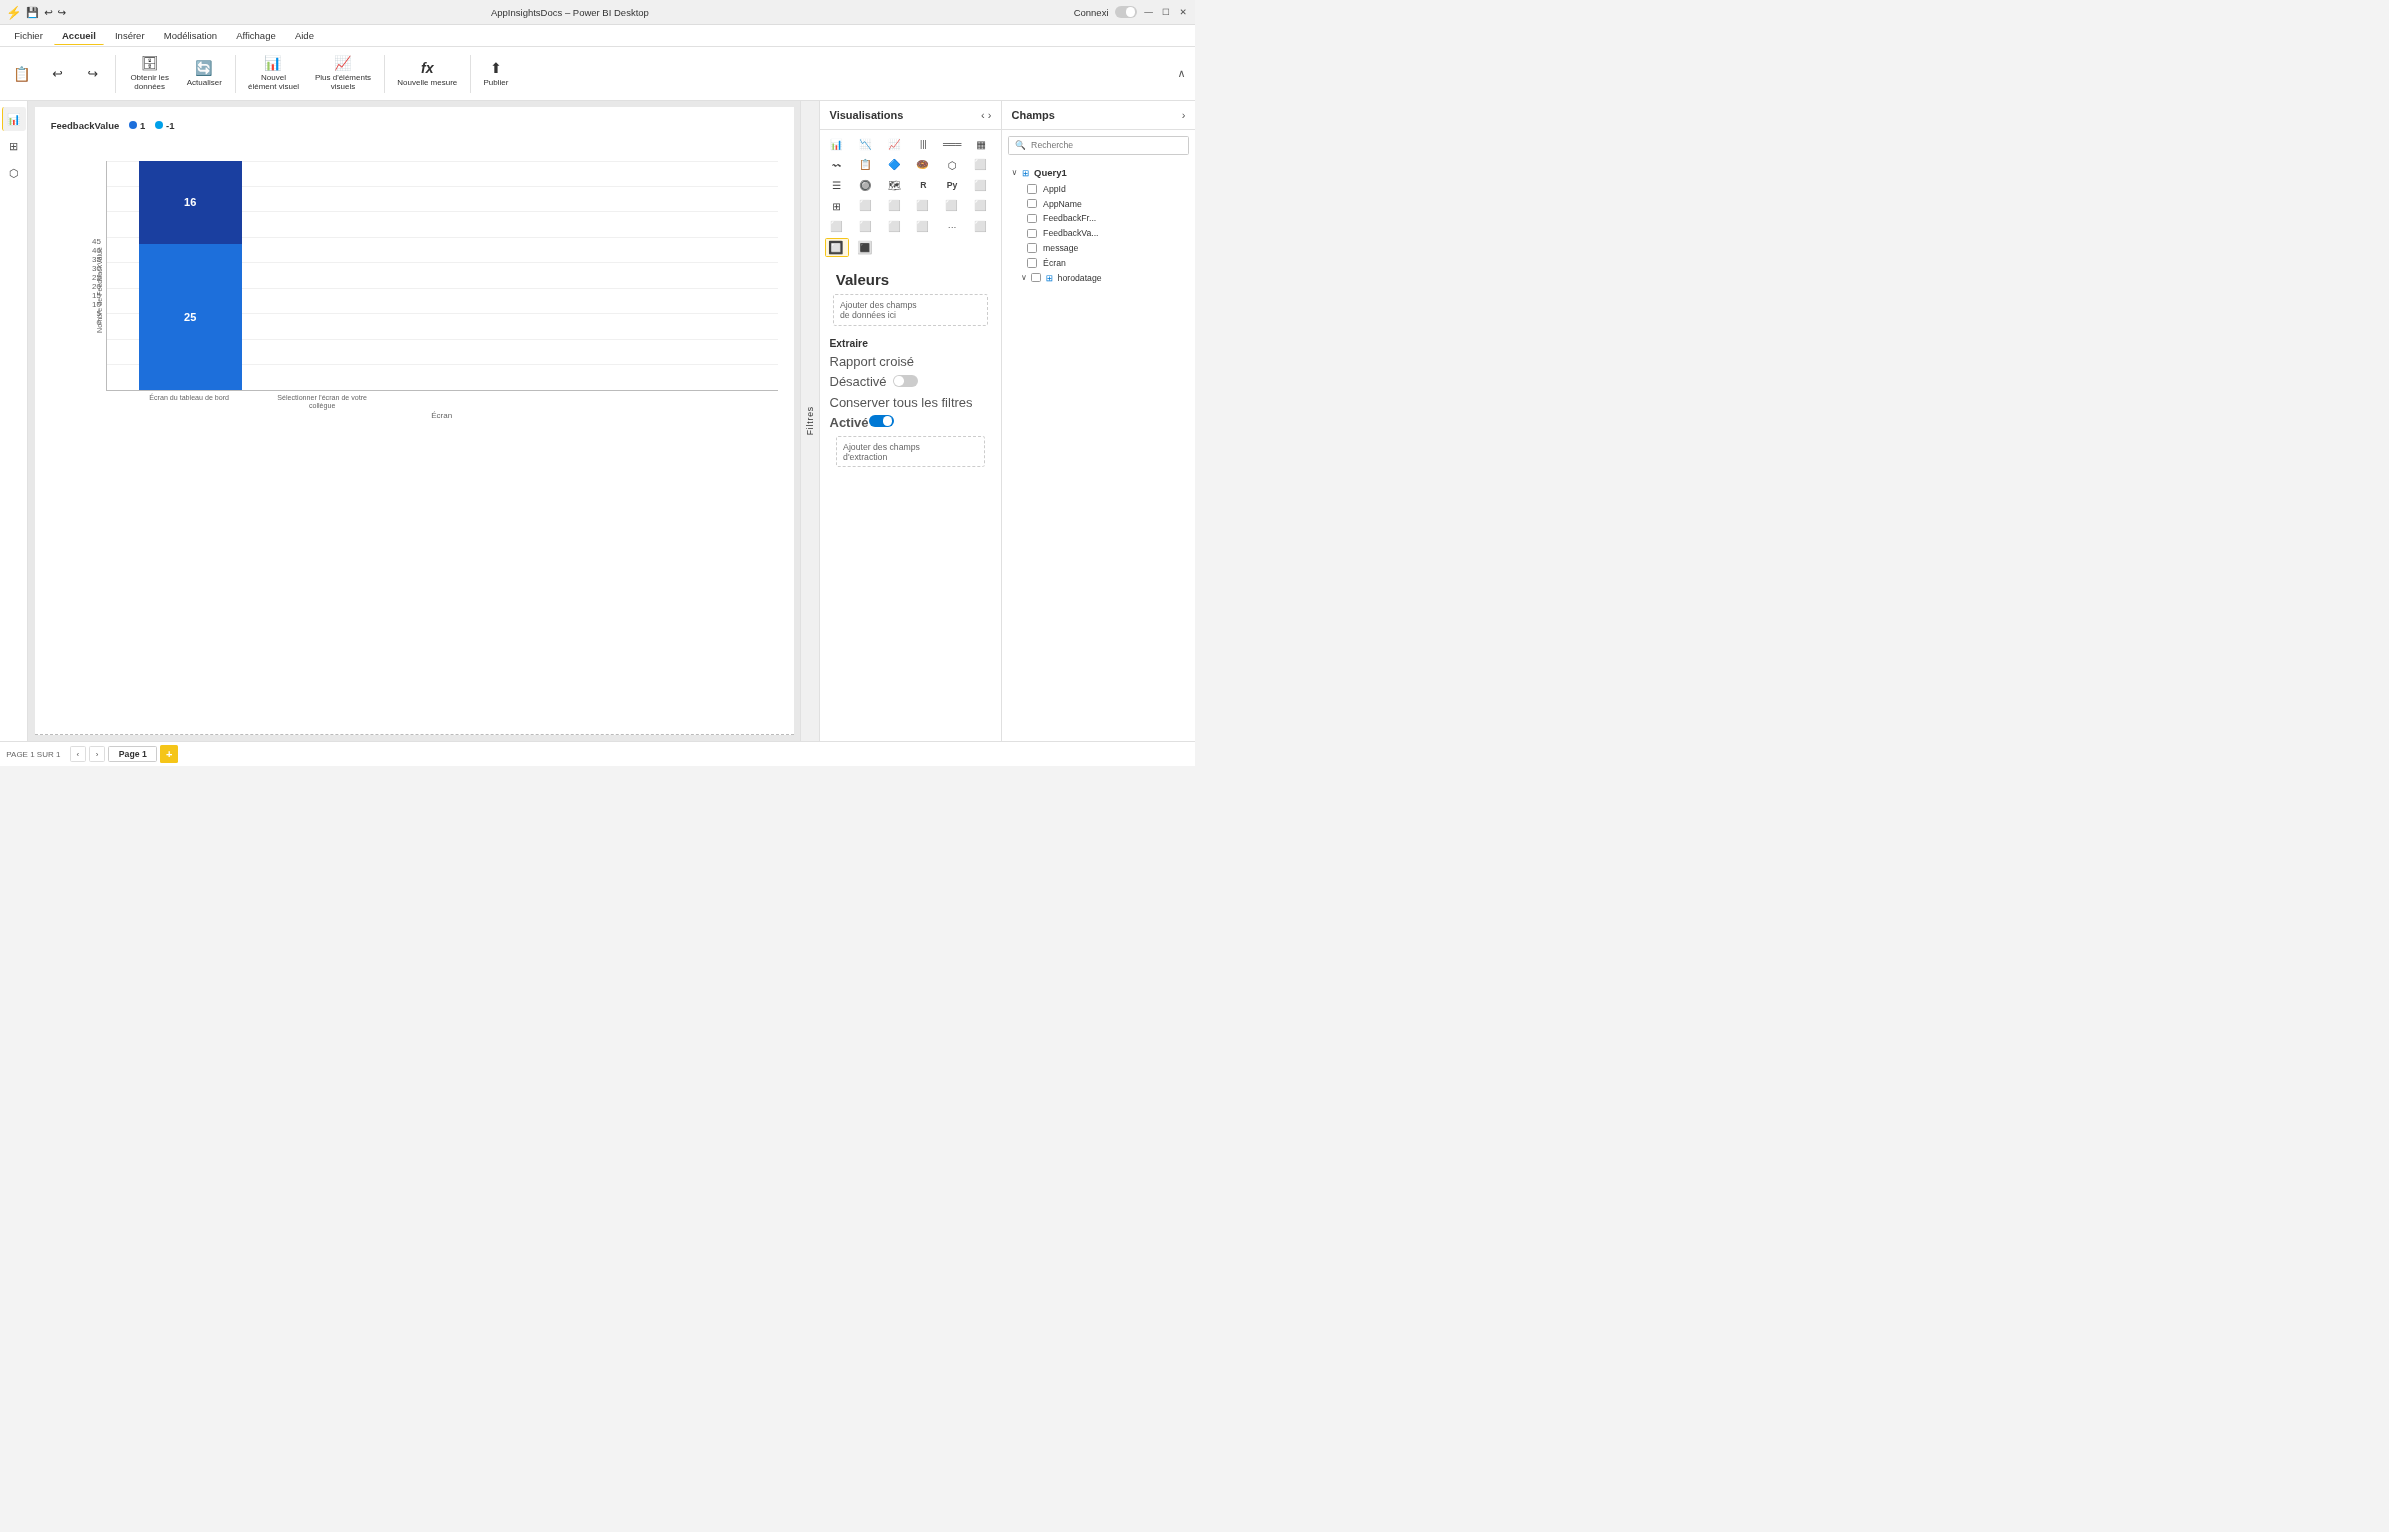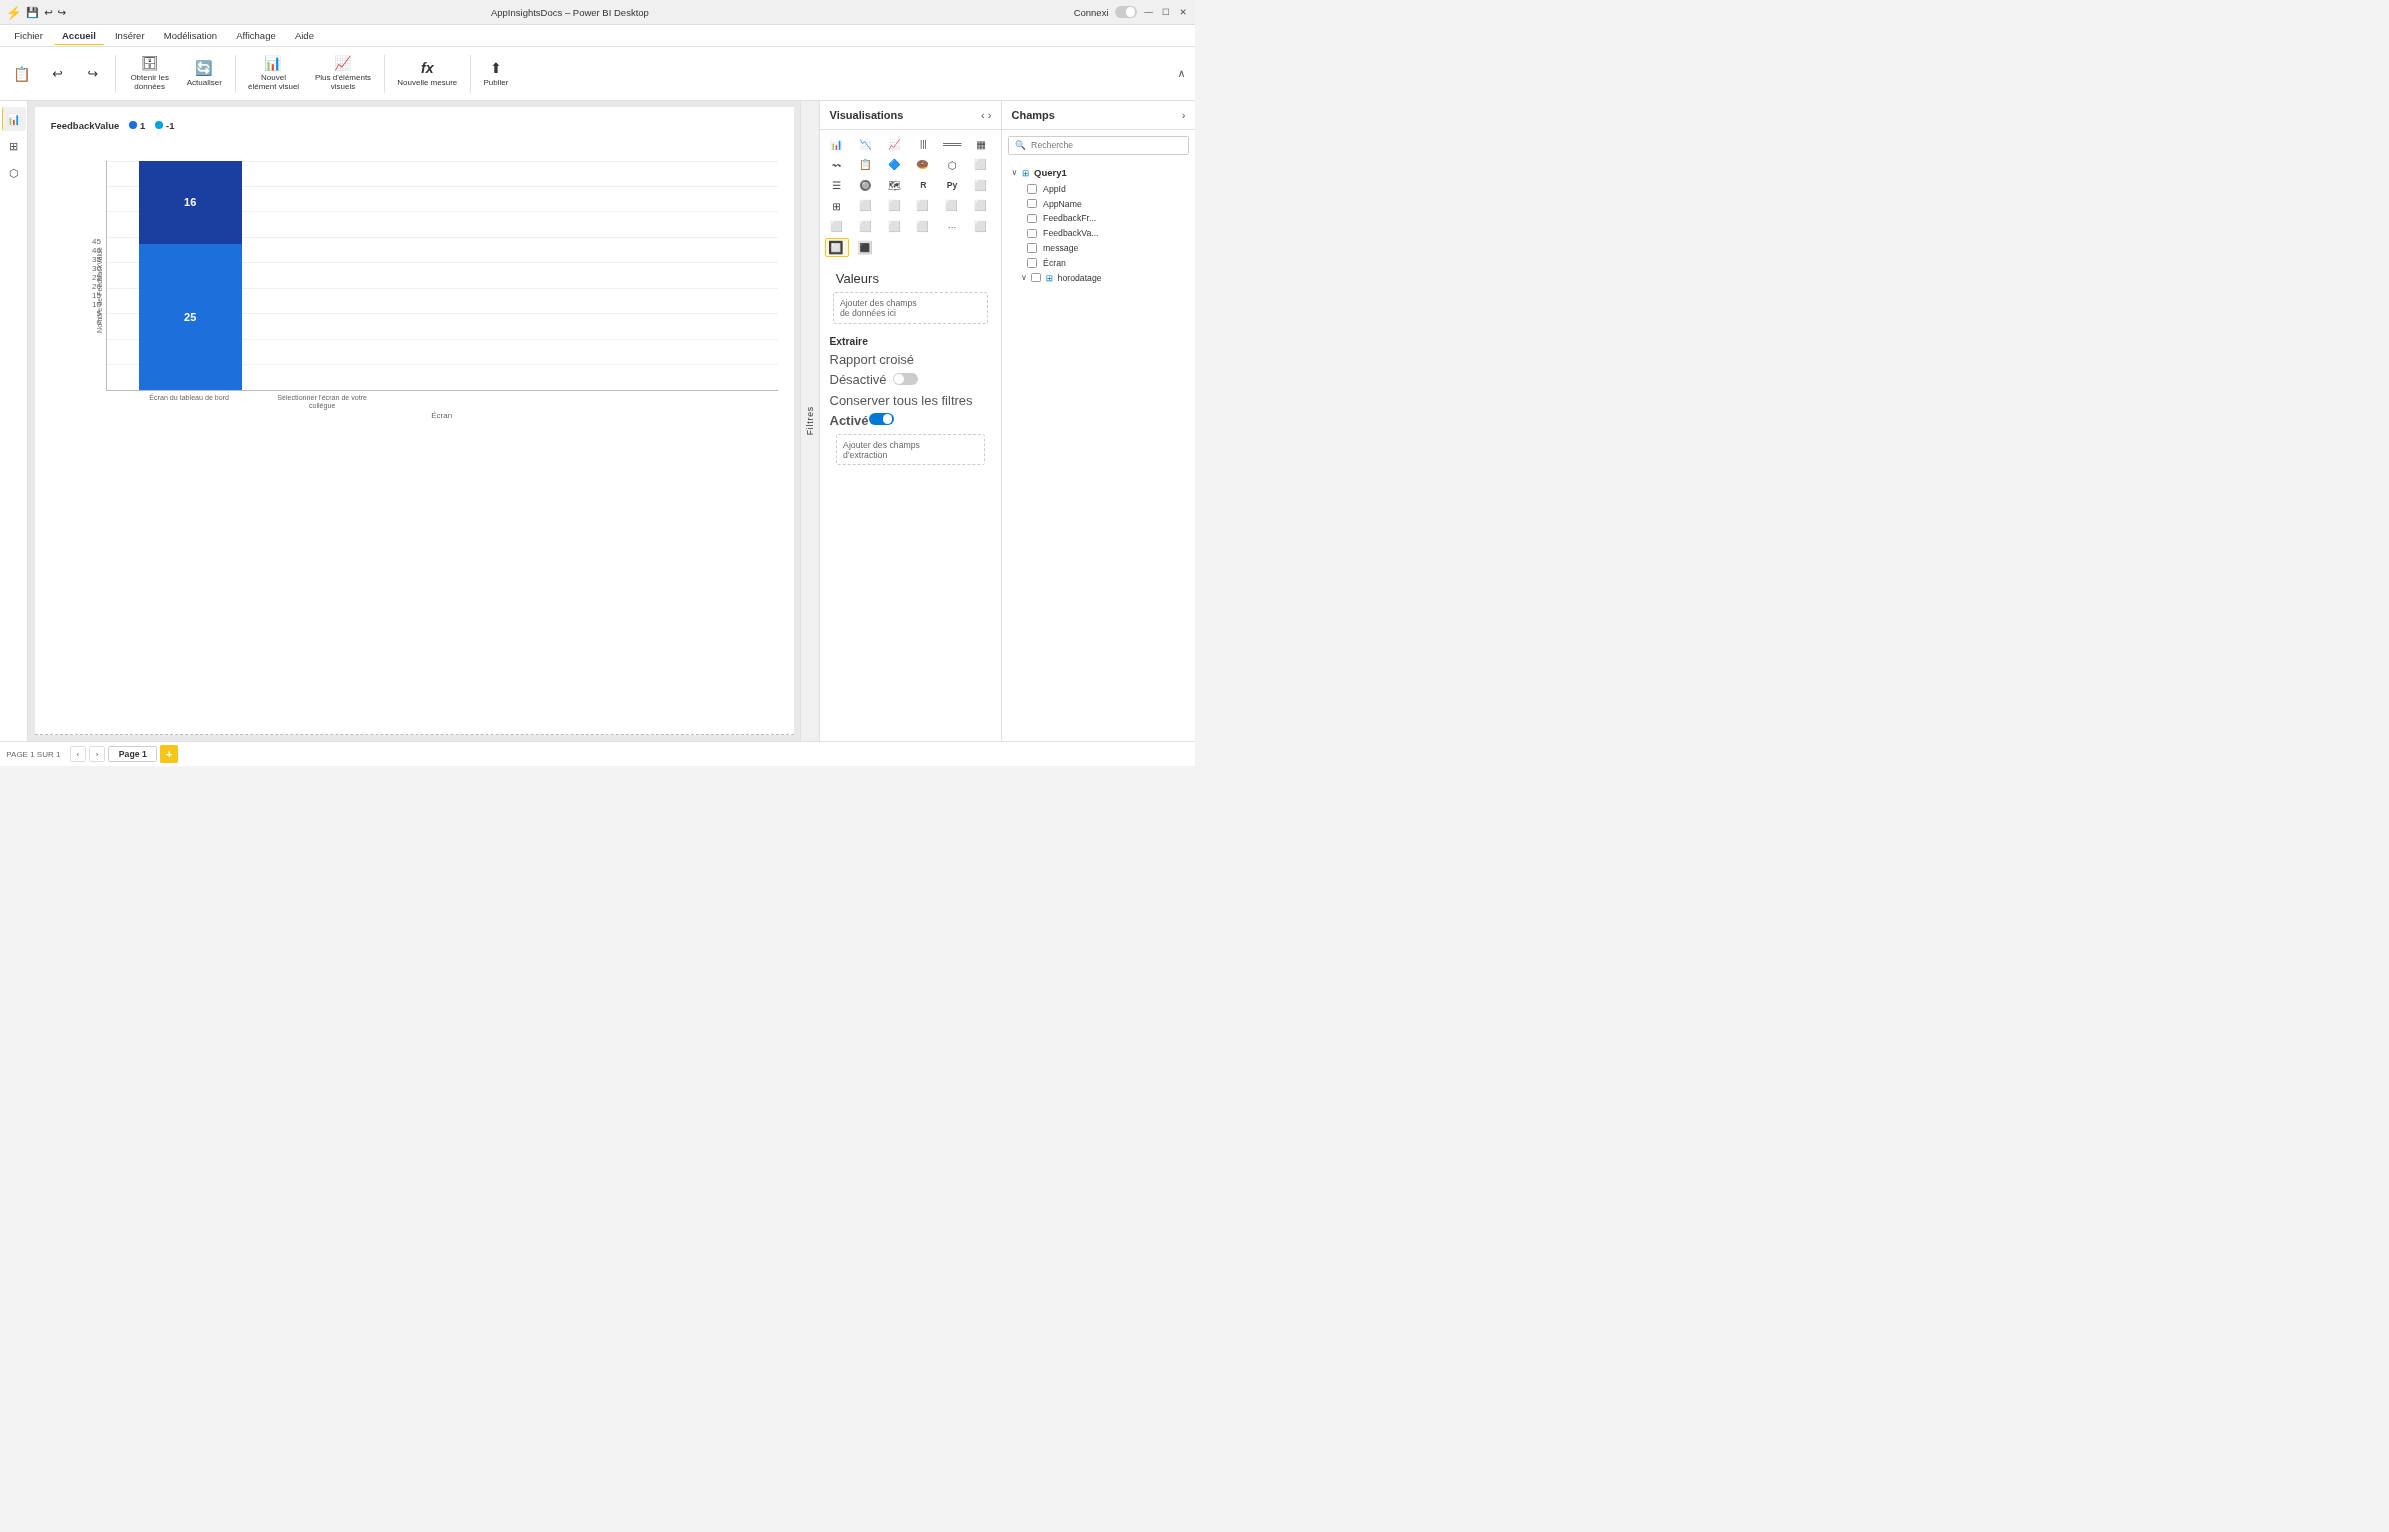--- a/index.html
+++ b/index.html
@@ -195,22 +195,22 @@
       align-items: center;
       justify-content: center;
       cursor: pointer;
       border-radius: 1.6px;
       font-size: 10.3px;
       color: #444;
     }
     .viz-icon-btn.active { background: #fff3e0; border: 0.8px solid #f5c518; }
 
     .viz-section-title {
-      font-size: 13px;
-      font-weight: 400;
+      font-size: 15px;
+      font-weight: 700;
       padding: 6.3px 9.5px 3.2px 9.5px;
       color: #333;
     }
     .viz-add-field {
       margin: 3.2px 6.3px;
       padding: 4.7px 6.3px;
       border: 0.8px dashed #ccc;
       border-radius: 2.4px;
       font-size: 8.7px;
       color: #666;

